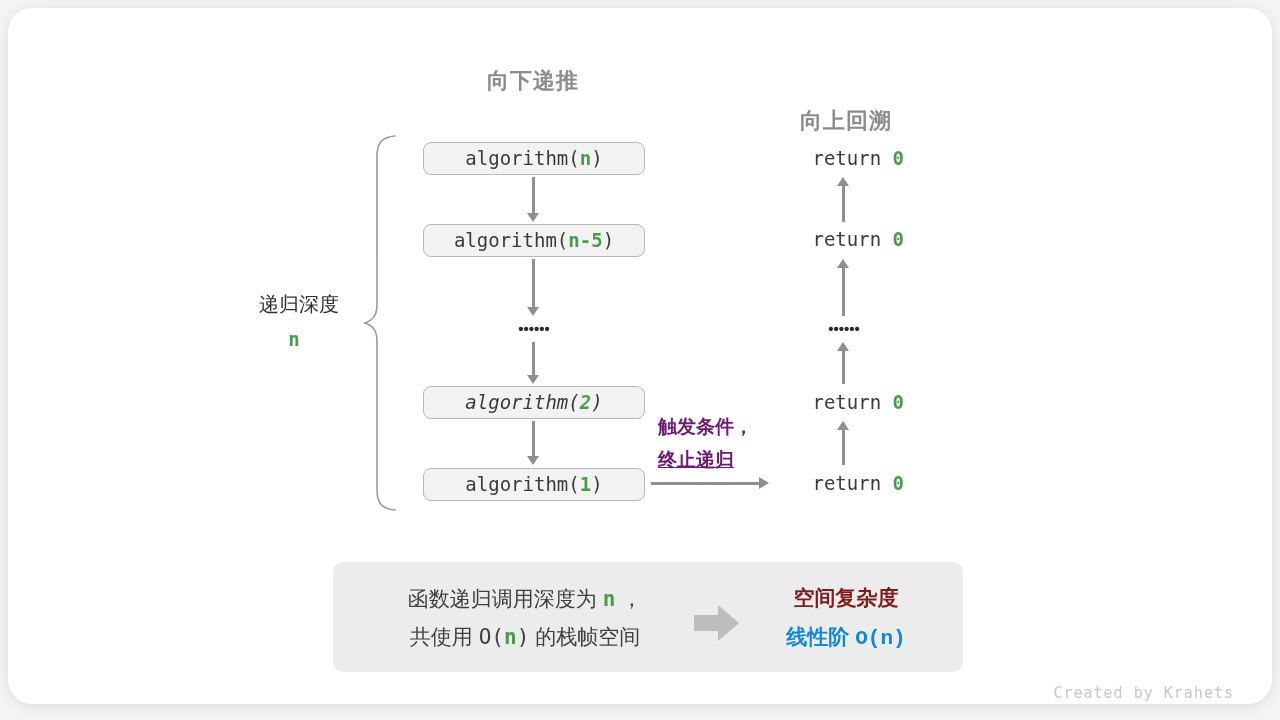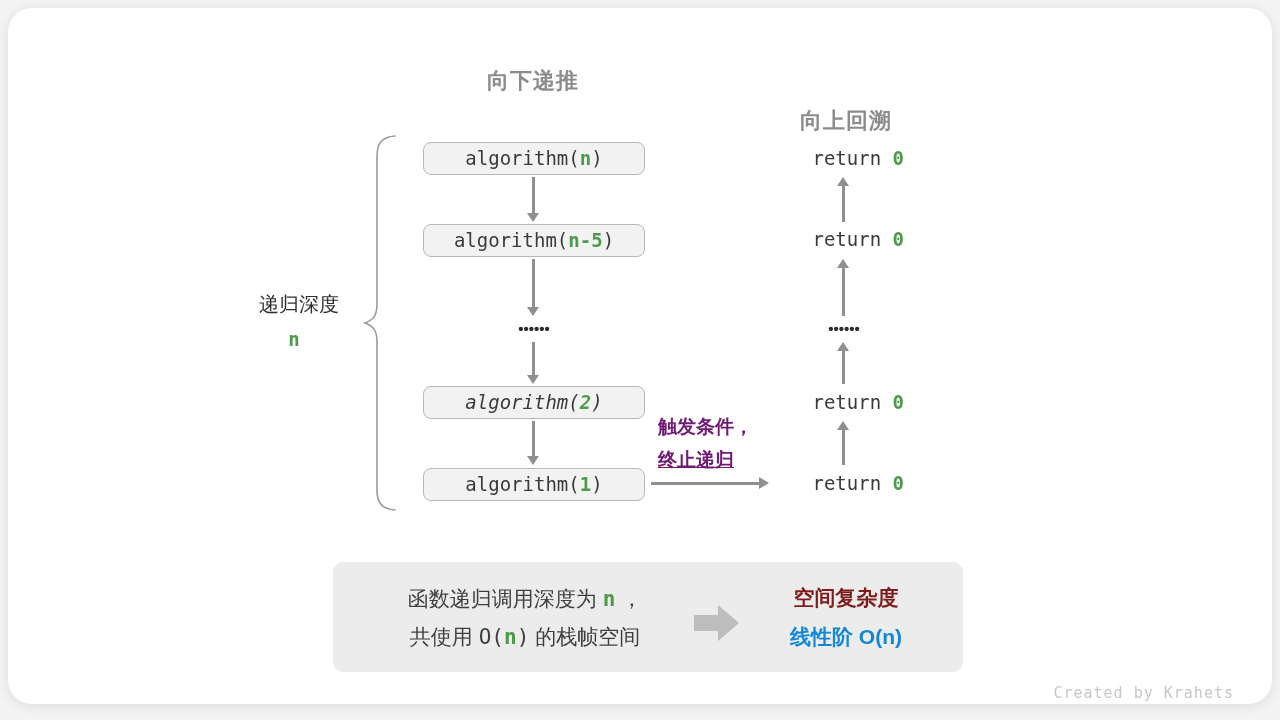--- a/index.html
+++ b/index.html
@@ -58,21 +58,21 @@
     width:110px; text-align:center; font-size:19px;
     font-family:"DejaVu Sans Mono","Liberation Mono",monospace;
   }
   .summary-box { left:325px; top:554px; width:630px; height:110px; background:#ececec; border-radius:10px; }
   .summary-left {
     left:352px; top:572px; width:330px; text-align:center;
     font-size:21px; color:#3f3f3f; line-height:38px;
   }
   .summary-title { left:738px; top:576px; width:200px; text-align:center; font-size:21px; font-weight:bold; color:#7f1d1d; }
   .summary-result { left:738px; top:615px; width:200px; text-align:center; font-size:21px; font-weight:bold; color:#1287d8; }
-  .summary-result .code { font-family:Liberation Sans, sans-serif; font-weight:bold; }
+  .summary-result .code { font-family:Liberation Mono, monospace; font-weight:bold; }
   .code-inline { font-family:"DejaVu Sans Mono","Liberation Mono",monospace; }
   .footer-credit {
     right:38px; top:676px; font-family:"DejaVu Sans Mono","Liberation Mono",monospace;
     font-size:15px; color:#c7c7c7; letter-spacing:1px;
   }
 </style>
 </head>
 <body>
 
 <div class="card">

